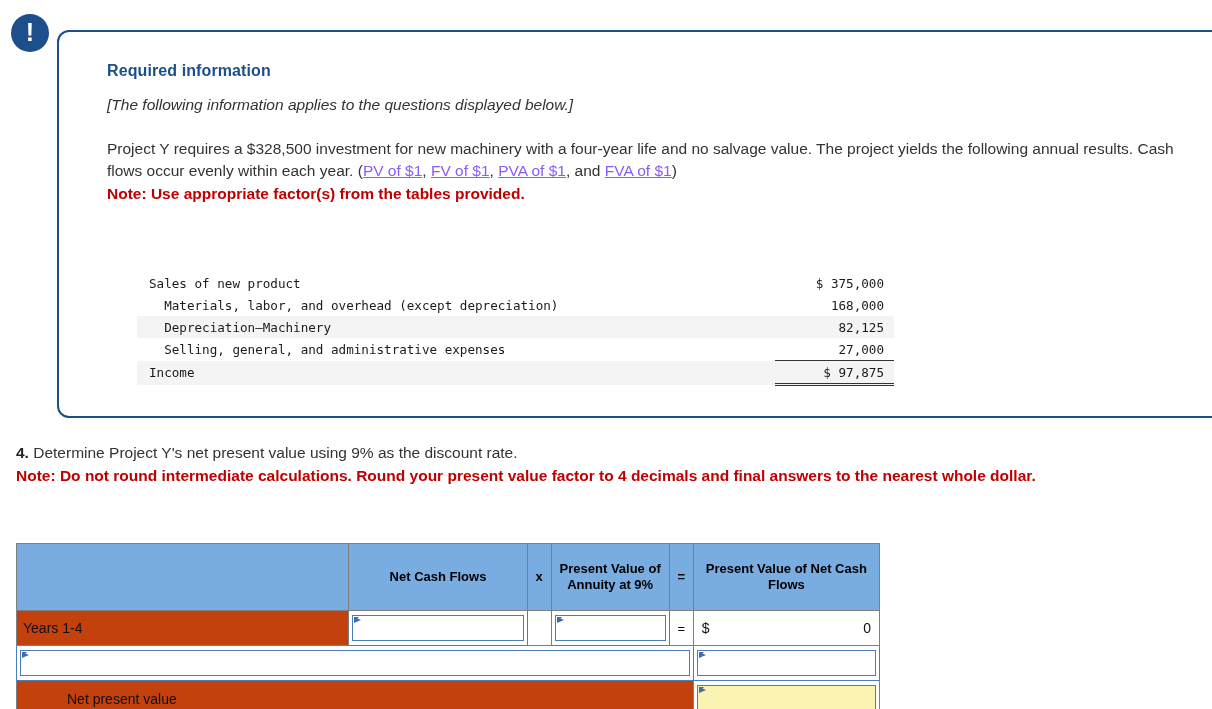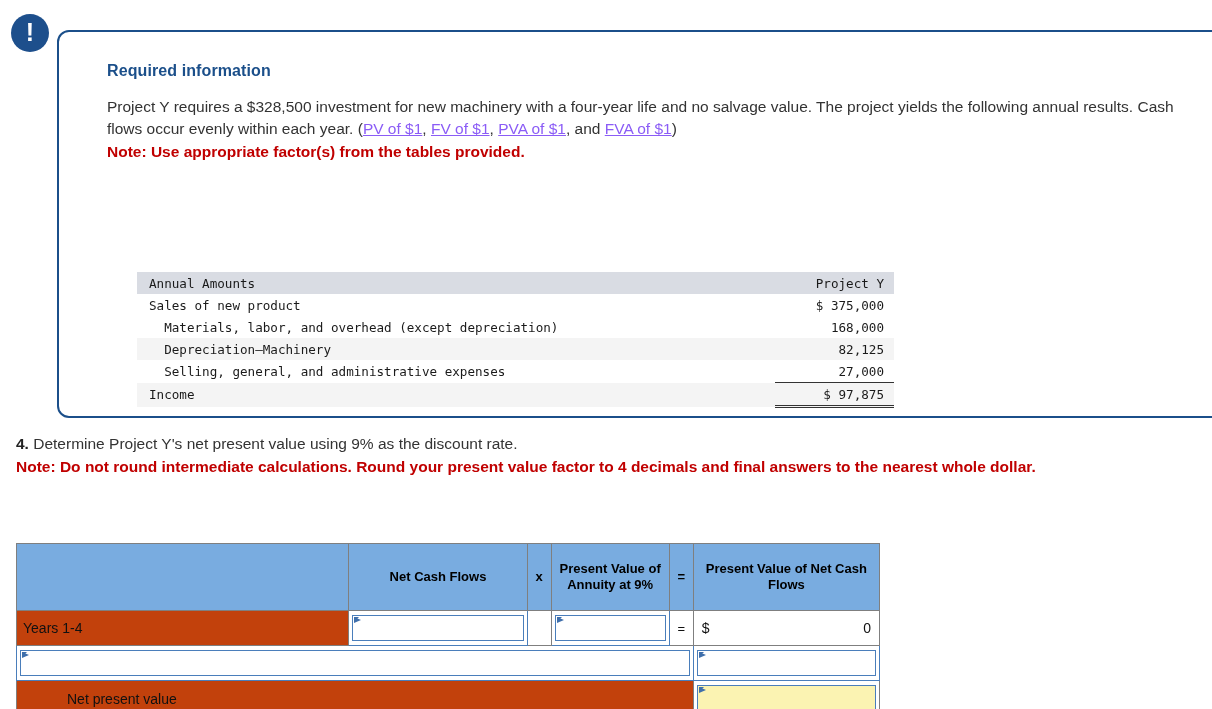--- a/index.html
+++ b/index.html
@@ -112,21 +112,21 @@
   #amounts-table tr.plain { background: #ffffff; }
   #amounts-table td.rule-top { border-top: 1px solid #333333; }
   #amounts-table td.rule-dbl {
     border-bottom: 3px double #333333;
   }
 
   
   #question-block {
     position: absolute;
     left: 16px;
-    top: 432px;
+    top: 441px;
     width: 1180px;
     font-size: 15.5px;
     line-height: 1.5;
   }
   #question-block .qnum { font-weight: bold; color: #222222; }
   #question-block .qtext { color: #333333; }
 
   
   #answer-table {
     position: absolute;
@@ -236,33 +236,30 @@
     border-bottom: 3px solid #111111 !important;
   }
   .subtotal-row td { height: 32px; background: #ffffff; }
 </style>
 </head>
 <body>
 
 <div id="required-panel">
   <div class="panel-inner">
     <div class="panel-heading">Required information</div>
+    <div class="panel-italic">[The following information applies to the questions displayed below.]</div>
     <div class="panel-body">
       <span>Project Y requires a $328,500 investment for new machinery with a four-year life and no salvage value. The project yields the following annual results. Cash flows occur evenly within each year. (</span><a href="#">PV of $1</a><span>, </span><a href="#">FV of $1</a><span>, </span><a href="#">PVA of $1</a><span>, and </span><a href="#">FVA of $1</a><span>)</span>
       <br>
       <span class="note-red">Note: Use appropriate factor(s) from the tables provided.</span>
     </div>
   </div>
 
   <table id="amounts-table">
     <tbody>
-      <tr class="hdr">
-        <td class="lbl">Annual Amounts</td>
-        <td class="amt">Project Y</td>
-      </tr>
       <tr class="plain">
         <td class="lbl">Sales of new product</td>
         <td class="amt">$ 375,000</td>
       </tr>
       <tr class="plain">
         <td class="lbl">  Materials, labor, and overhead (except depreciation)</td>
         <td class="amt">168,000</td>
       </tr>
       <tr class="shade">
         <td class="lbl">  Depreciation—Machinery</td>

